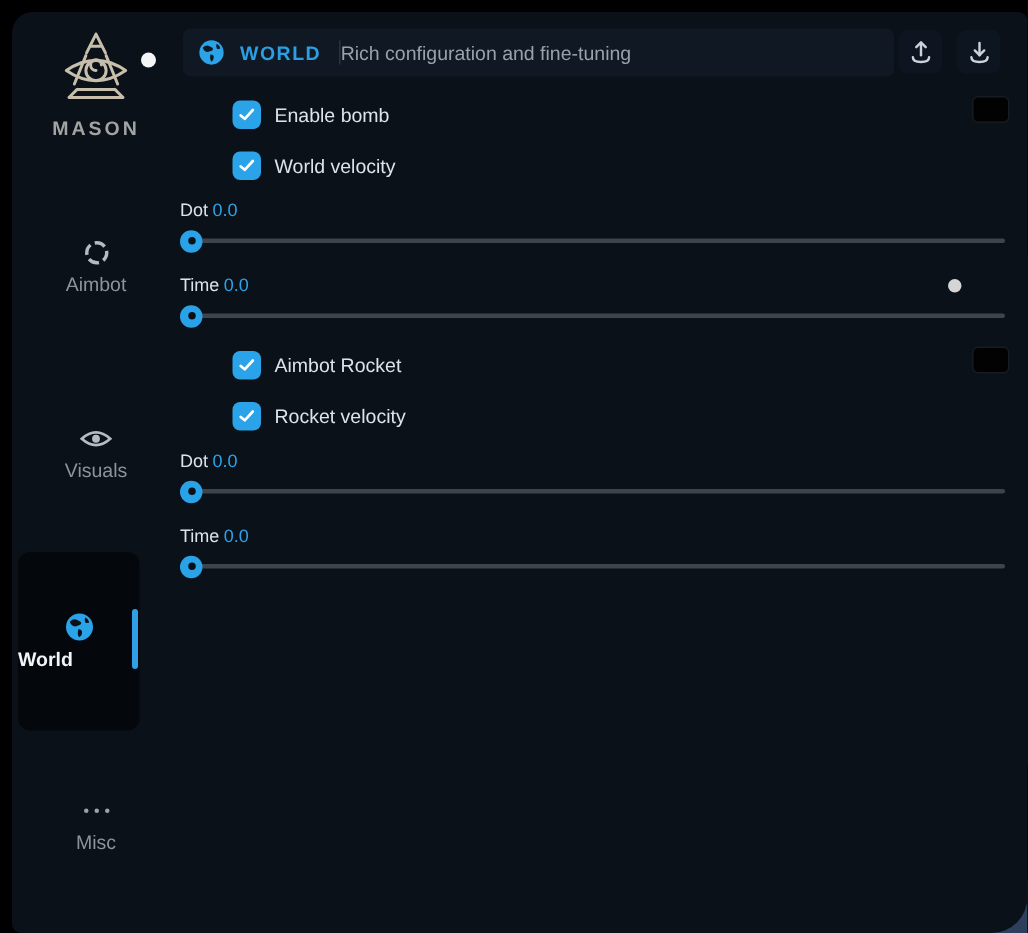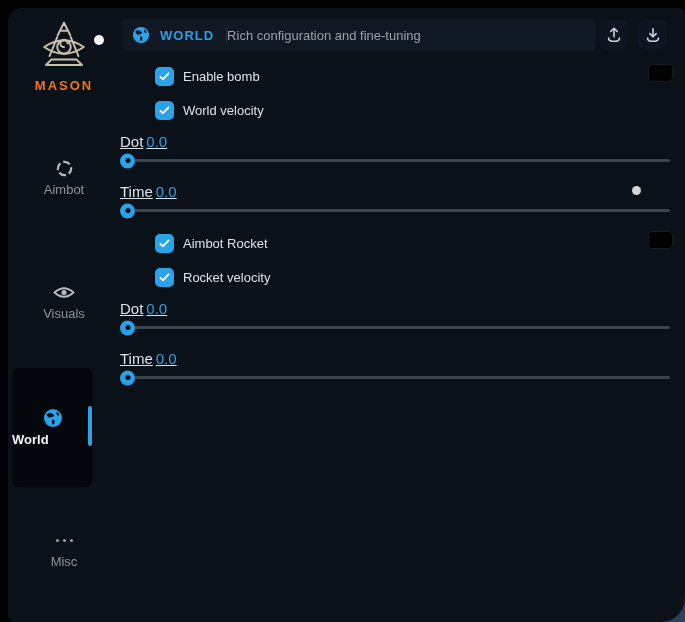--- a/index.html
+++ b/index.html
@@ -20,21 +20,21 @@
     background:#0b1119;
     border-radius:14px 6px 24px 6px;
     z-index:1; overflow:hidden;
   }
   
   .sidebar { position:absolute; left:0; top:0; width:112px; height:100%; }
   .logo-block { position:absolute; left:0; top:12px; width:112px; text-align:center; }
   .logo-block svg { display:block; margin:0 auto; }
   .logo-text {
     margin-top:4px; font-size:13px; font-weight:bold; letter-spacing:2px;
-    color:#f97316;
+    color:#a3a3a3;
   }
   .nav-item { position:absolute; left:0; width:112px; text-align:center; cursor:pointer; }
   .nav-item .nav-icon { display:flex; justify-content:center; align-items:center; height:20px; }
   .nav-label { margin-top:4px; font-size:13px; color:#8b939d; }
   .nav-tile {
     position:absolute; left:4px; top:360px; width:81px; height:119px;
     background:#04070c; border-radius:8px; cursor:pointer;
   }
   .nav-tile .nav-icon { position:absolute; left:0; top:40px; width:100%; display:flex; justify-content:center; }
   .nav-tile .nav-label { position:absolute; left:0; top:64px; width:100%; color:#f2f5f8; font-weight:bold; margin:0; }
@@ -71,21 +71,21 @@
   .checkbox {
     width:19px; height:19px; border-radius:5px; background:#2ba3e8;
     display:flex; align-items:center; justify-content:center; flex:0 0 auto;
   }
   .cb-label { font-size:13px; color:#dde3e8; }
   .swatch {
     position:absolute; left:640px; width:25px; height:18px;
     background:#020202; border:1px solid #171c22; border-radius:4px; cursor:pointer;
   }
   .slider-block { position:absolute; left:112px; width:550px; }
-  .slider-label { font-size:15px; height:16px; color:#dde3e8;text-decoration:underline; }
+  .slider-label { font-size:12px; height:16px; color:#dde3e8; }
   .slider-value { color:#2ba3e8; margin-left:3px; }
   .slider-track {
     position:relative; margin-top:10px; height:3px;
     background:#3d444c; border-radius:2px; cursor:pointer;
   }
   .slider-thumb {
     position:absolute; left:0; top:50%; transform:translateY(-50%);
     width:15px; height:15px; border-radius:50%; background:#2aa2e8; cursor:grab;
   }
   .slider-thumb::after {

